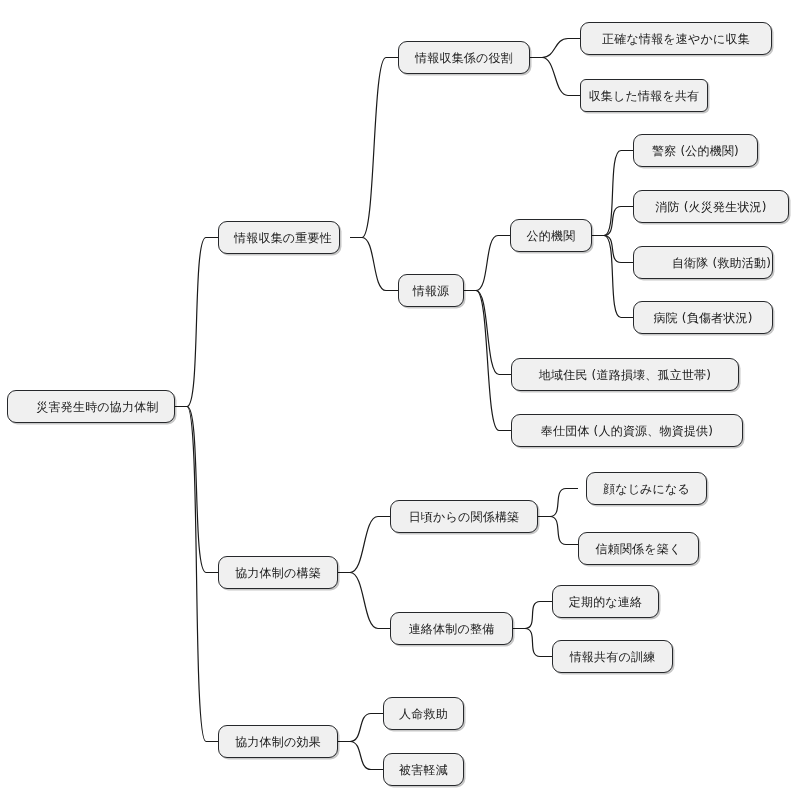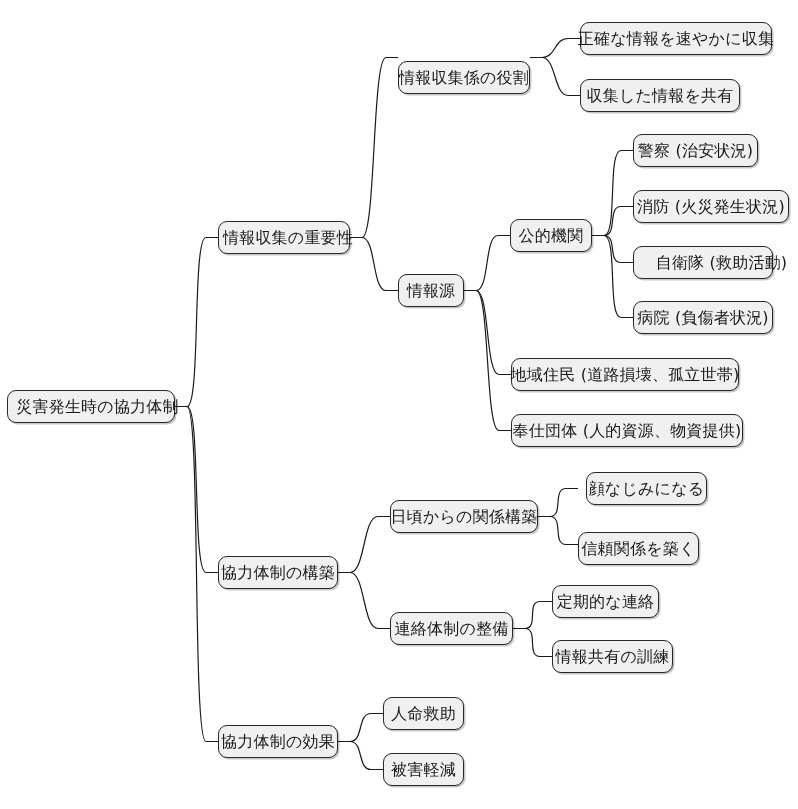--- a/index.html
+++ b/index.html
@@ -28,21 +28,21 @@
   .node {
     position: absolute;
     box-sizing: border-box;
     display: flex;
     align-items: center;
     justify-content: center;
     background: #f0f0f0;
     border: 1.3px solid #26282b;
     border-radius: 9px;
     color: #1a1a1a;
-    font-size: 16px;
+    font-size: 12px;
     line-height: 1;
     white-space: nowrap;
     height: 33px;
     padding: 0 11px;
     box-shadow: 1.5px 1.5px 0 rgba(0,0,0,0.22);
     letter-spacing: 0.2px;
   }
   .node span {
     display: block;
   }
@@ -72,40 +72,40 @@
       <path d="M 538 516.5 L 550 516.5 C 564 516.5, 552 544.5, 566 544.5 L 578 544.5" fill="none" stroke="#1a1a1a" stroke-width="1.2"></path>
       <path d="M 513 628.5 L 525 628.5 C 539 628.5, 526 601.5, 540 601.5 L 552 601.5" fill="none" stroke="#1a1a1a" stroke-width="1.2"></path>
       <path d="M 513 628.5 L 525 628.5 C 539 628.5, 526 656.5, 540 656.5 L 552 656.5" fill="none" stroke="#1a1a1a" stroke-width="1.2"></path>
       <path d="M 338 741.5 L 350 741.5 C 364 741.5, 357 713.5, 371 713.5 L 383 713.5" fill="none" stroke="#1a1a1a" stroke-width="1.2"></path>
       <path d="M 338 741.5 L 350 741.5 C 364 741.5, 357 769.5, 371 769.5 L 383 769.5" fill="none" stroke="#1a1a1a" stroke-width="1.2"></path>
     </svg>
   <div id="nodes">
       <div class="node" id="node-root" style="left: 7px; top: 390px; width: 168px; padding-left: 24px;">
         <span>災害発生時の協力体制</span>
       </div>
-      <div class="node" id="node-n_joho_juyo" style="left: 218px; top: 221px; width: 132px; padding-left: 19px;">
+      <div class="node" id="node-n_joho_juyo" style="left: 218px; top: 221px; width: 122px; padding-left: 19px;">
         <span>情報収集の重要性</span>
       </div>
-      <div class="node" id="node-n_kakari_yakuwari" style="left: 398px; top: 41px; width: 132px; margin-top: 20px;">
+      <div class="node" id="node-n_kakari_yakuwari" style="left: 398px; top: 41px; width: 132px;">
         <span>情報収集係の役割</span>
       </div>
       <div class="node" id="node-n_seikaku" style="left: 580px; top: 22px; width: 192px;">
         <span>正確な情報を速やかに収集</span>
       </div>
-      <div class="node" id="node-n_kyoyu" style="left: 580px; top: 79px; width: 160px;">
+      <div class="node" id="node-n_kyoyu" style="left: 580px; top: 79px; width: 128px; border-radius: 6px;">
         <span>収集した情報を共有</span>
       </div>
       <div class="node" id="node-n_johogen" style="left: 398px; top: 274px; width: 66px;">
         <span>情報源</span>
       </div>
       <div class="node" id="node-n_koteki" style="left: 510px; top: 219px; width: 82px;">
         <span>公的機関</span>
       </div>
       <div class="node" id="node-n_keisatsu" style="left: 633px; top: 134px; width: 125px;">
-        <span>警察 (治安状況)</span>
+        <span>警察 (公的機関)</span>
       </div>
       <div class="node" id="node-n_shobo" style="left: 633px; top: 190px; width: 156px;">
         <span>消防 (火災発生状況)</span>
       </div>
       <div class="node" id="node-n_jieitai" style="left: 633px; top: 246px; width: 140px; padding-left: 48px;">
         <span>自衛隊 (救助活動)</span>
       </div>
       <div class="node" id="node-n_byoin" style="left: 633px; top: 301px; width: 140px;">
         <span>病院 (負傷者状況)</span>
       </div>

